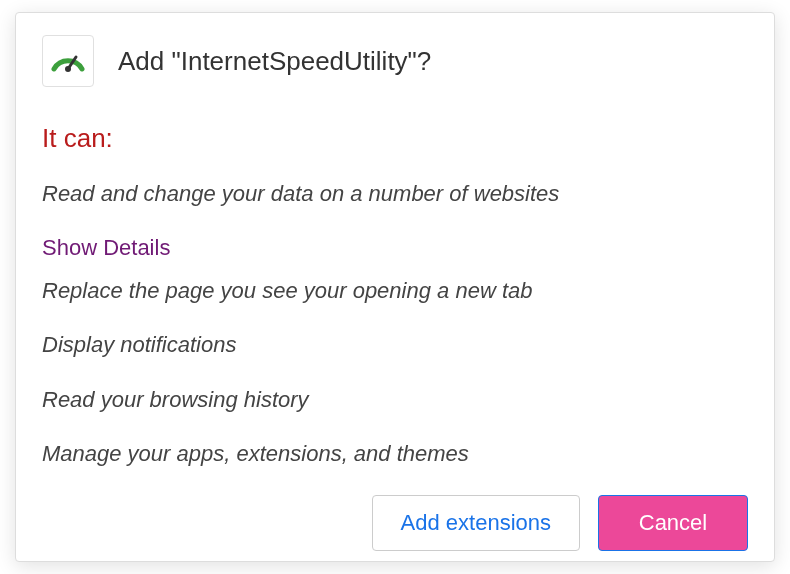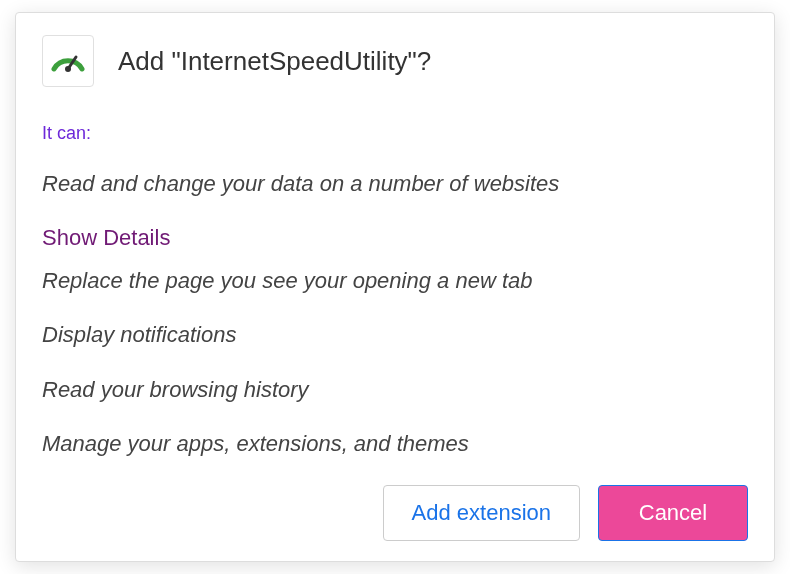--- a/index.html
+++ b/index.html
@@ -85,22 +85,22 @@
       justify-content: center;
       background: #fff;
       flex-shrink: 0;
     }
     .dialog-title {
       font-size: 26px;
       font-weight: 400;
       color: #333;
     }
     .permissions-intro {
-      font-size: 18px;
-      color: #6d28d9;
+      font-size: 26px;
+      color: #b91c1c;
       margin-bottom: 26px;
     }
     .permission-item {
       font-size: 22px;
       color: #444;
       margin-bottom: 26px;
       line-height: 1.3;
       font-style: italic;
     }
     .show-details-link {
@@ -158,16 +158,16 @@
   <div class="permissions-intro">It can:</div>
 
   <div class="permission-item">Read and change your data on a number of websites</div>
   <a class="show-details-link">Show Details</a>
   <div class="permission-item">Replace the page you see your opening a new tab</div>
   <div class="permission-item">Display notifications</div>
   <div class="permission-item">Read your browsing history</div>
   <div class="permission-item">Manage your apps, extensions, and themes</div>
 
   <div class="dialog-footer">
-    <button class="btn btn-secondary">Add extension</button>
+    <button class="btn btn-secondary">Add extensions</button>
     <button class="btn btn-primary">Cancel</button>
   </div>
 </div>
 
 </body></html>

